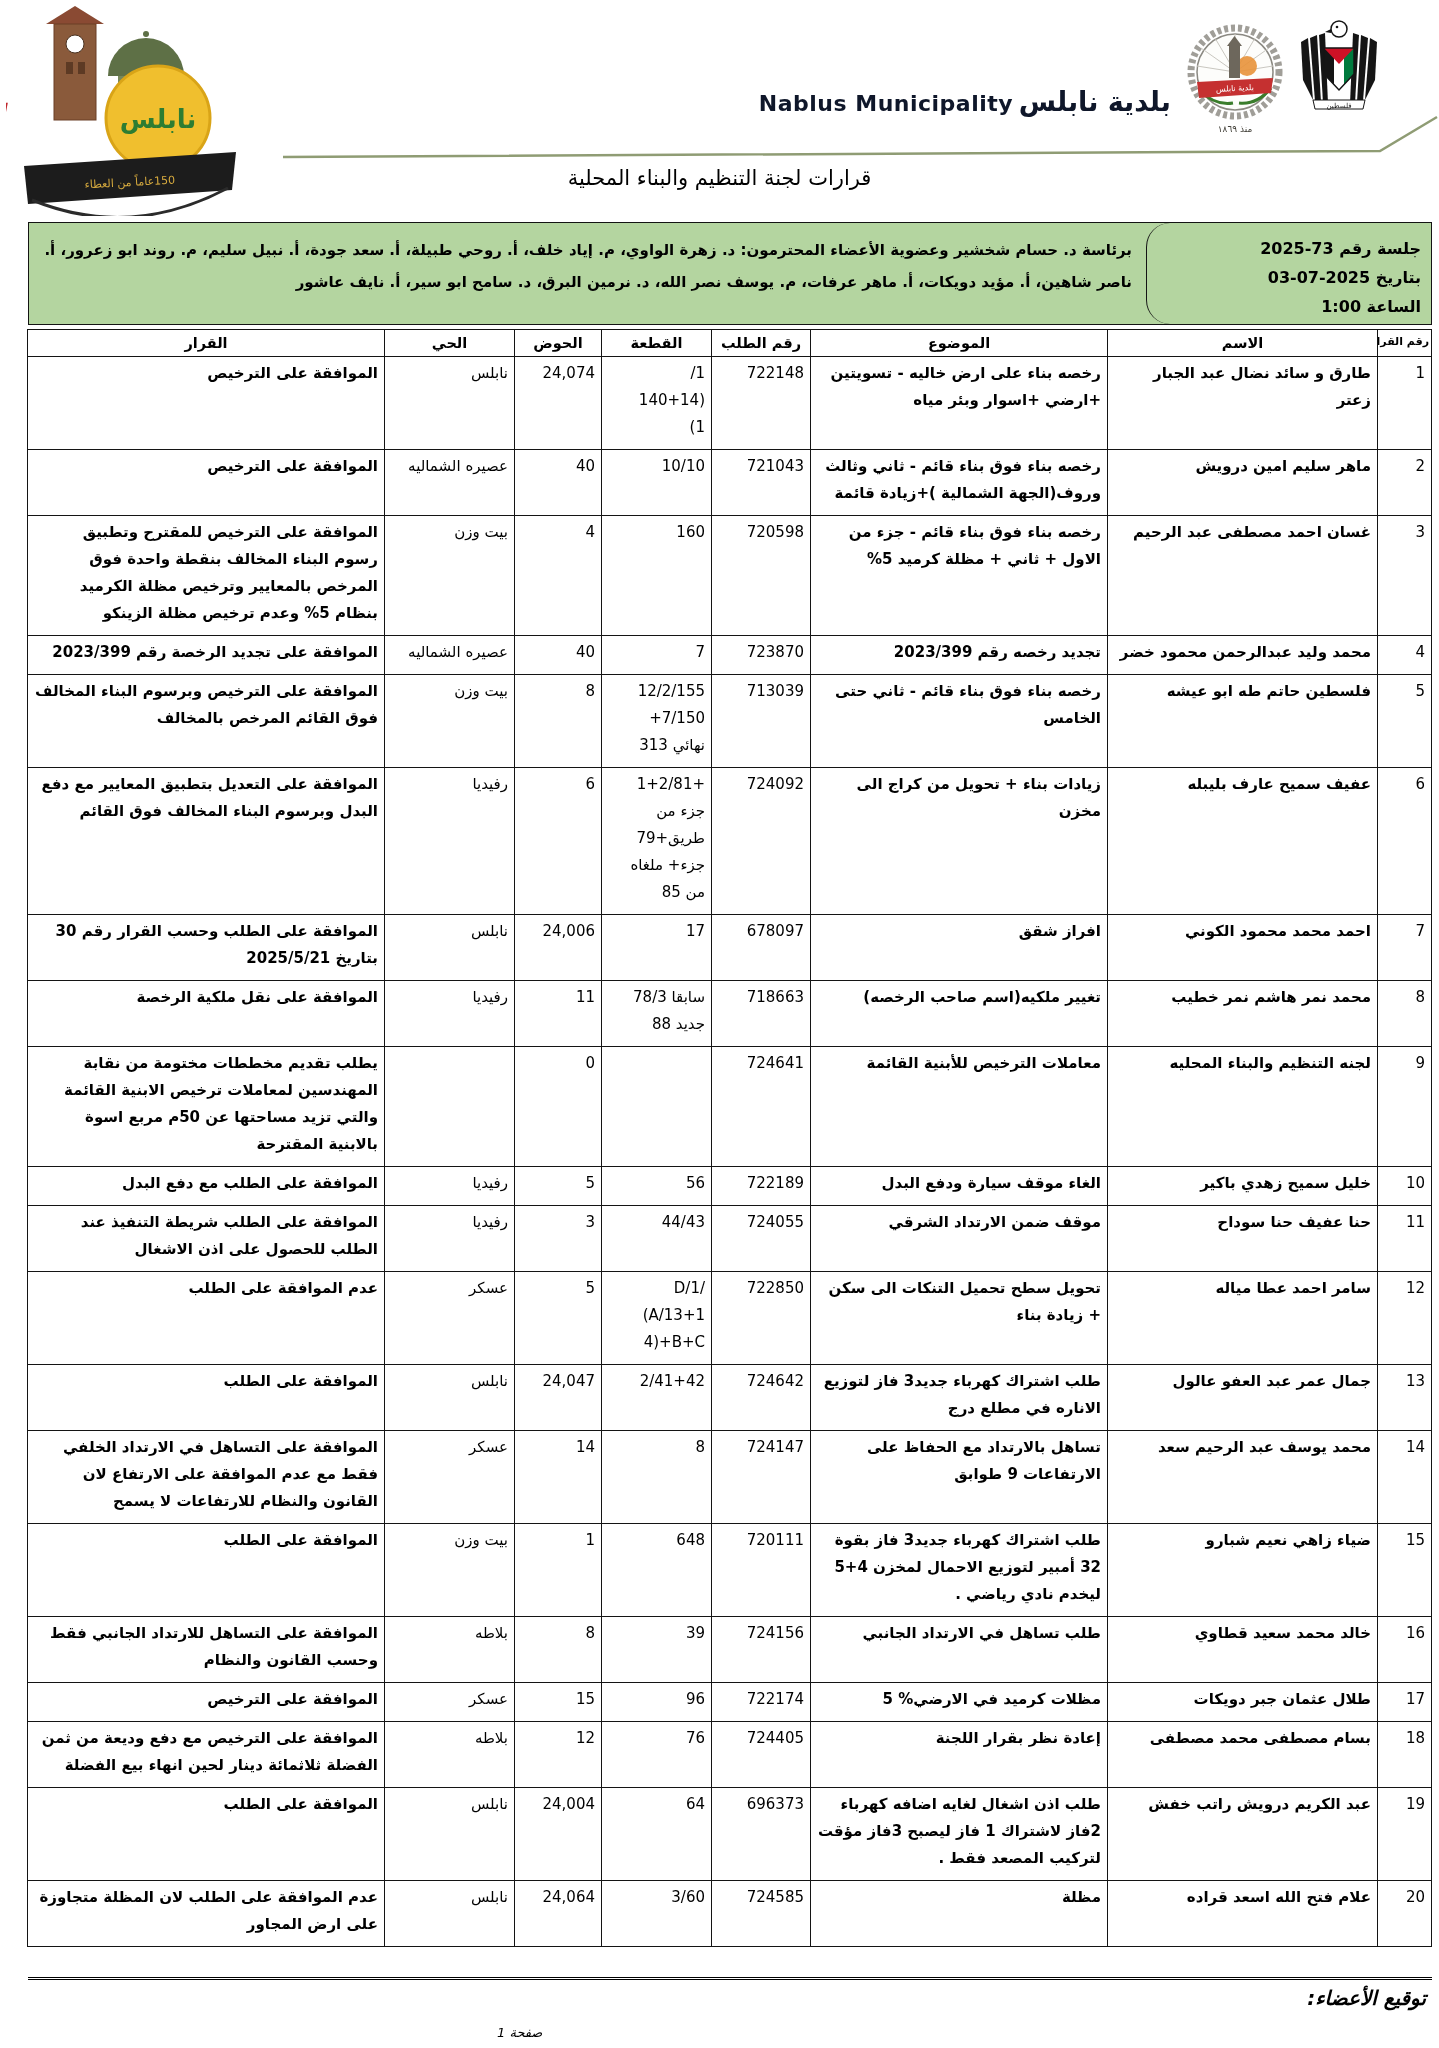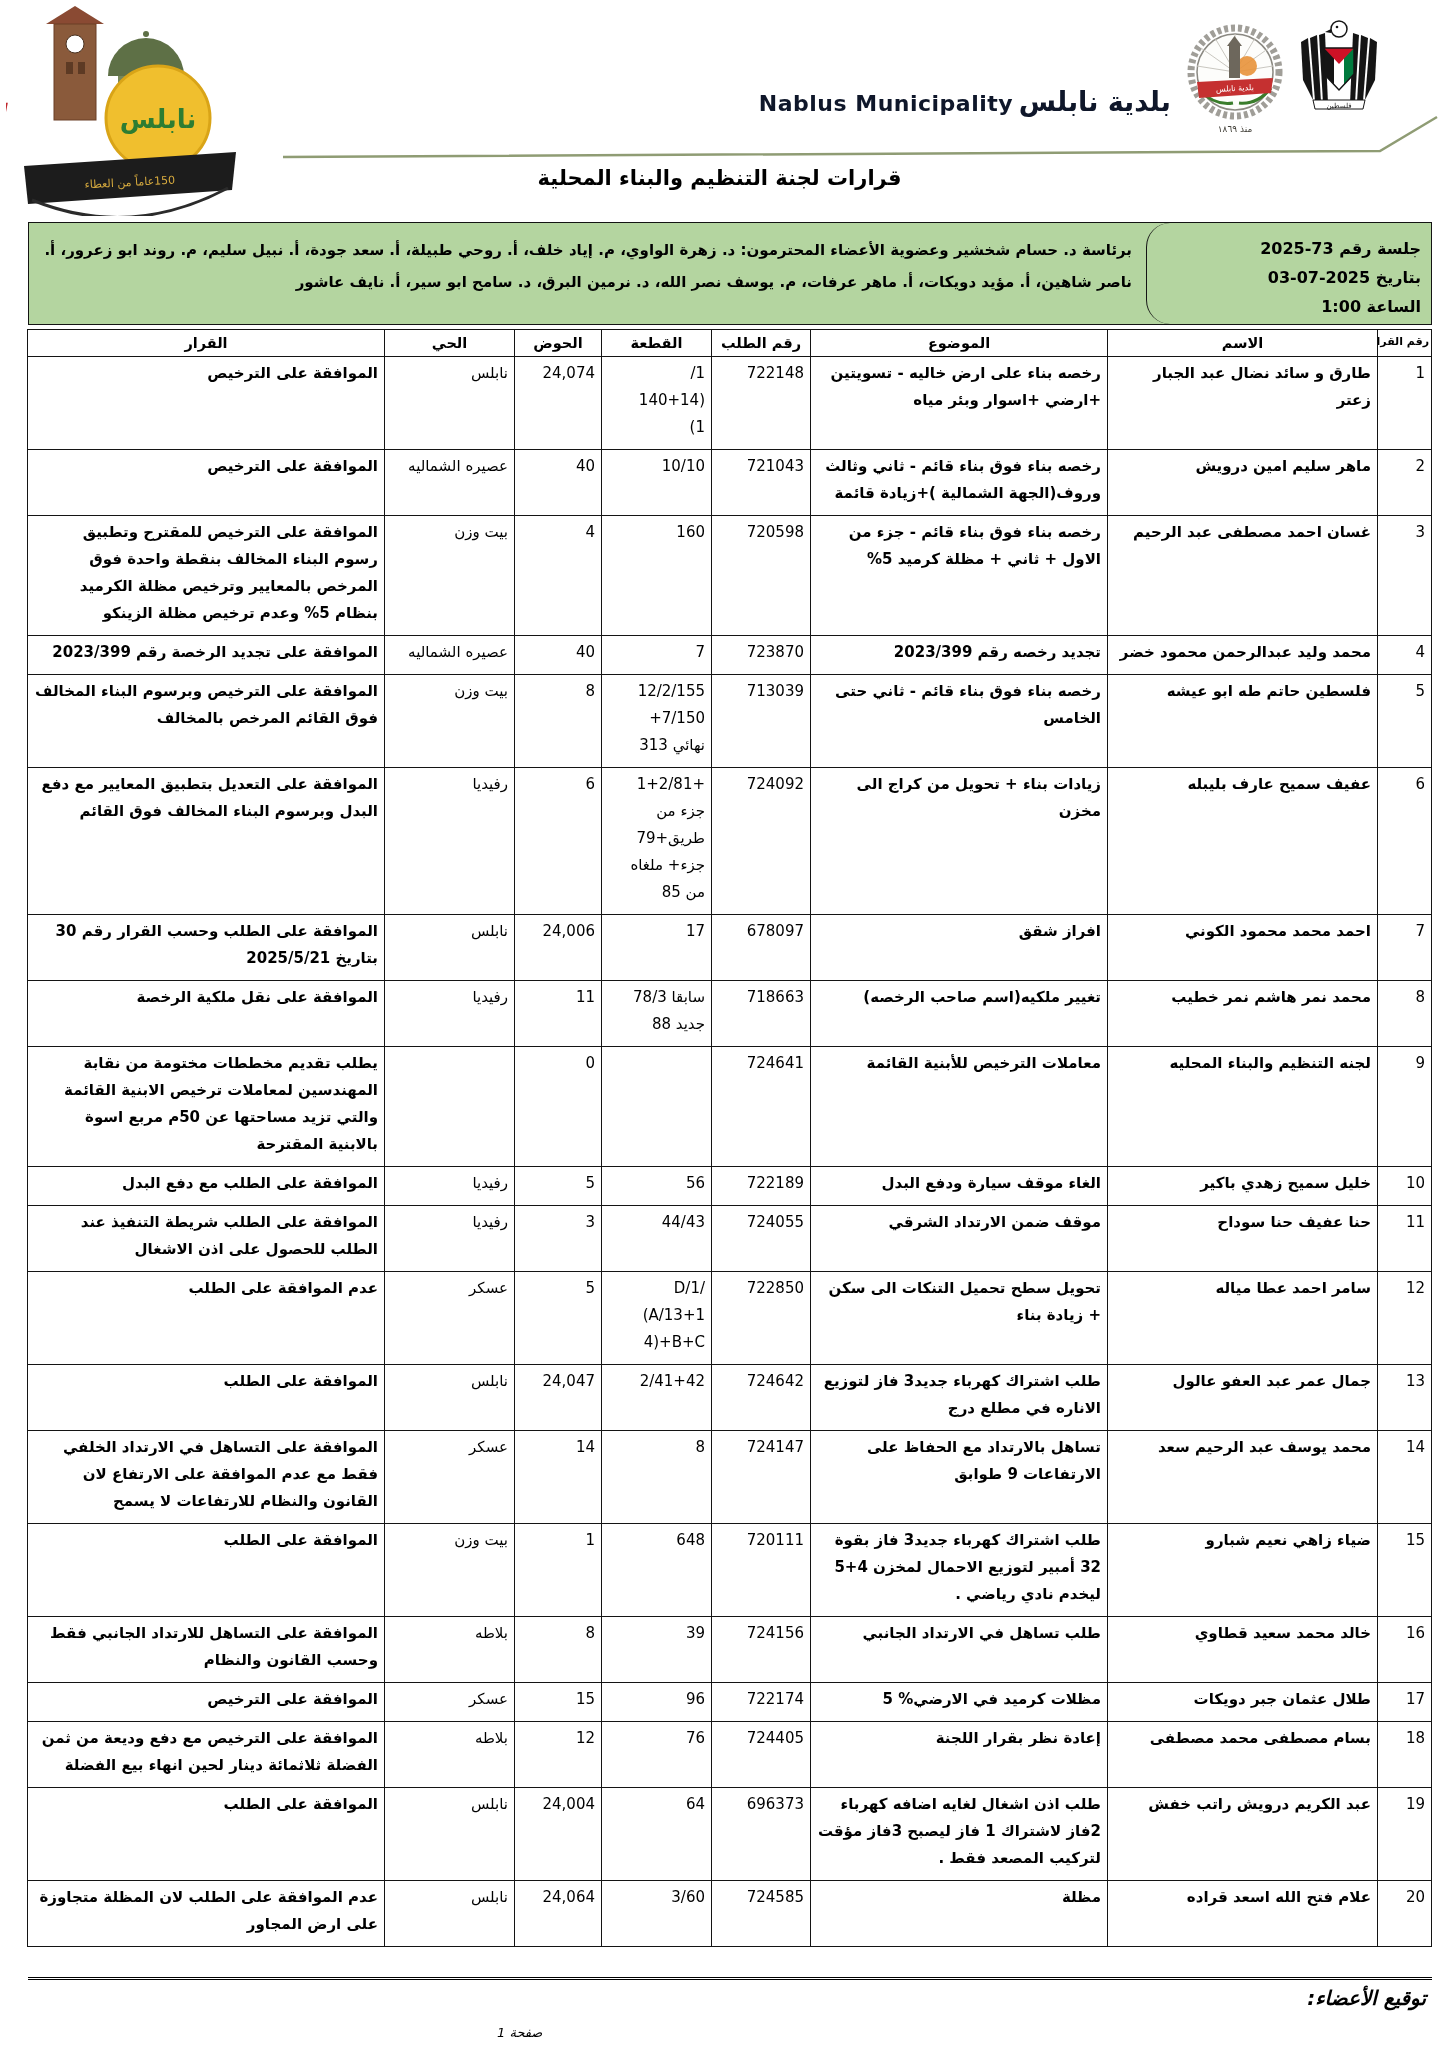--- a/index.html
+++ b/index.html
@@ -10,21 +10,21 @@
   
   header{position:relative;height:222px;}
   .logo150{position:absolute;left:6px;top:4px;}
   .crest{position:absolute;right:150px;top:22px;}
   .eagle{position:absolute;right:56px;top:16px;}
   .brand-text{position:absolute;right:268px;top:86px;font-weight:bold;color:#0f172a;white-space:nowrap;}
   .brand-text .ar{font-size:27px;}
   .brand-text .en{font-size:22px;letter-spacing:.5px;}
   .sep-line{position:absolute;left:0;top:0;width:1439px;height:222px;pointer-events:none;}
   .doc-title{position:absolute;left:0;right:0;top:166px;text-align:center;
-             font-size:21px;font-weight:bold;}
+             font-size:21px;font-weight:normal;}
 
   
   .session-box{margin:0 7px 4px 28px;margin-right:7px;margin-left:28px;
                display:flex;flex-direction:row;background:#b4d5a0;
                border:1px solid #141414;height:101px;box-sizing:content-box;}
   .session-meta{width:268px;padding:12px 10px 0 6px;border-left:1px solid #141414;
                 font-weight:bold;font-size:16px;line-height:1.8;text-align:right;border-radius:24px;}
   .session-attendees{flex:1;padding:12px 14px 0 10px;font-weight:bold;font-size:15px;
                      line-height:2.1;text-align:right;}
 

